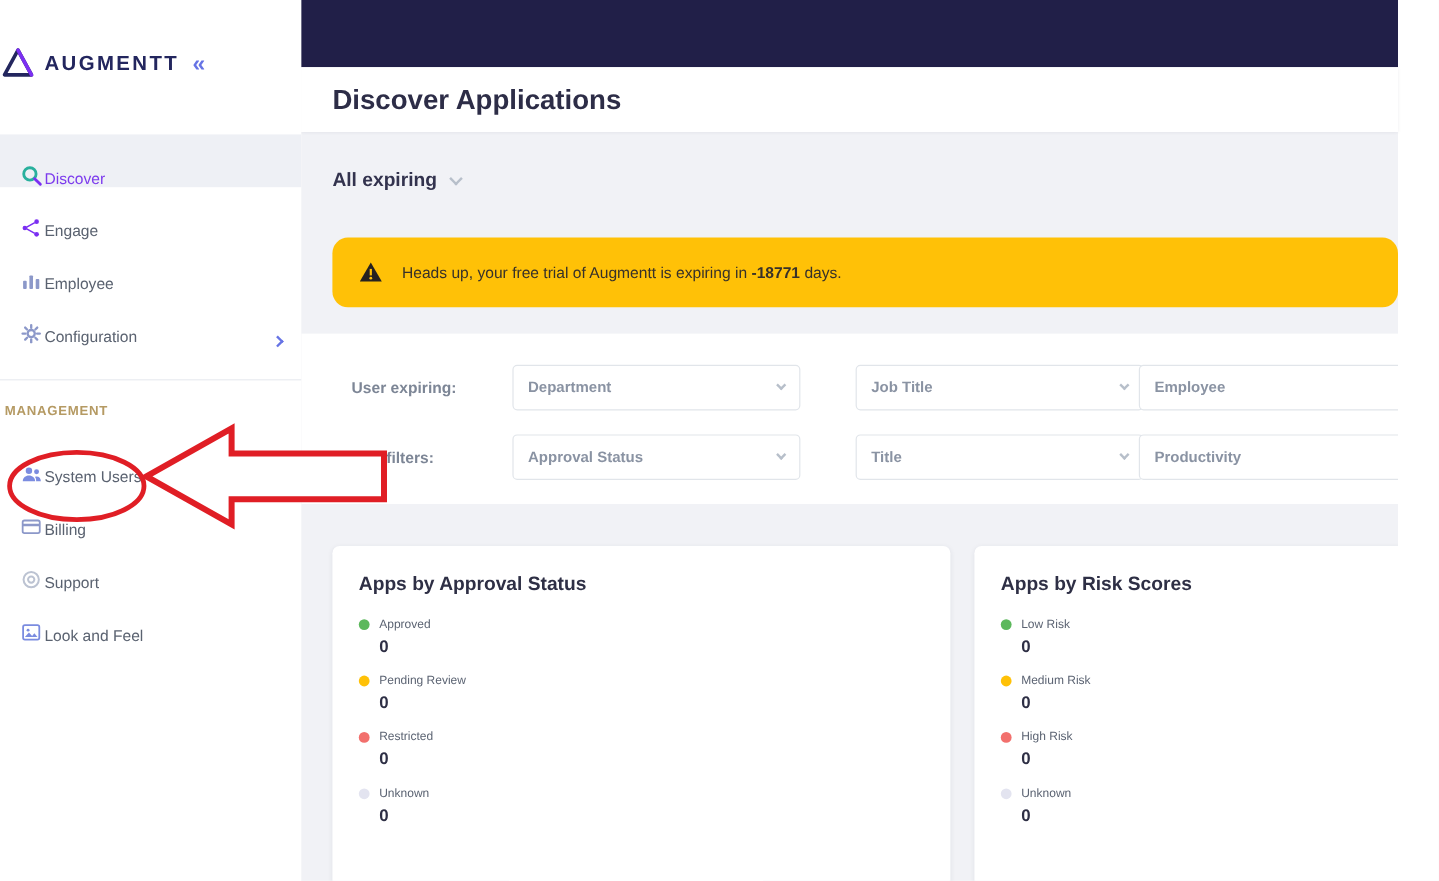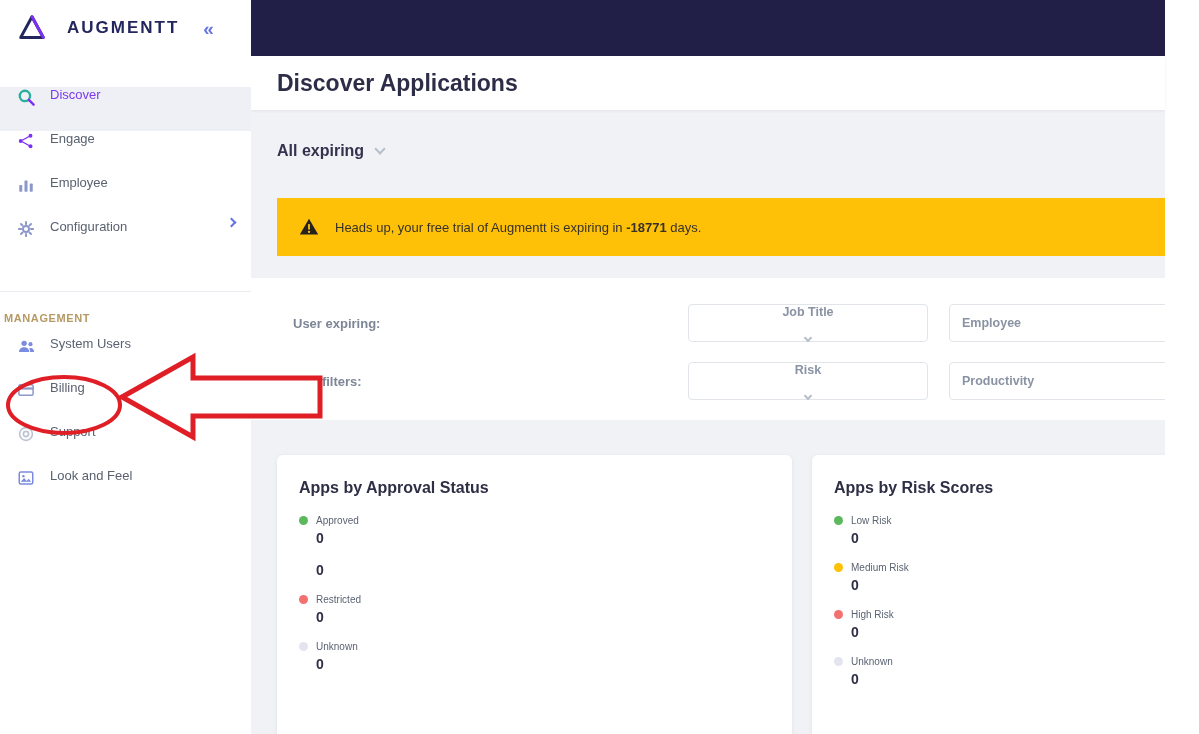--- a/index.html
+++ b/index.html
@@ -4,27 +4,27 @@
 <style>
   * { box-sizing: border-box; }
   html,body { margin:0; padding:0; }
   body {
     width:1199px; height:734px; position:relative; overflow:hidden;
     background:#ffffff; font-family:"Liberation Sans", sans-serif;
   }
 
   
   .sidebar { position:absolute; left:0; top:0; width:251px; height:734px; background:#fff; z-index:2; }
-  .sidebar-header { height:56px; display:flex; align-items:center; padding:0 17px; gap:20px; }
+  .sidebar-header { height:56px; display:flex; align-items:center; padding:0 0; gap:7px;margin-top:25px; }
   .logo-mark svg { display:block; }
   .logo-text { font-weight:bold; font-size:17px; letter-spacing:2px; color:#23265e; }
   .collapse { color:#6673e5; font-size:19px; font-weight:bold; margin-left:4px; cursor:pointer; line-height:1; }
 
   .nav { margin-top:31px; }
-  .nav-item { height:44px; display:flex; align-items:flex-start; padding:0 16px; gap:14px;
+  .nav-item { height:44px; display:flex; align-items:flex-end; padding:0 16px; gap:1px;
               font-size:13px; color:#5a6270; cursor:pointer; }
   .nav-item.active { background:#eef0f5; color:#7c3aed; }
   .icon { width:20px; height:20px; display:flex; align-items:center; justify-content:center; flex:0 0 20px; }
   .chev-right { width:7px; height:7px; border-right:2px solid #6673e5; border-bottom:2px solid #6673e5;
                 transform:rotate(-45deg); margin-left:auto; }
   .nav-divider { border-top:1px solid #e9ebf0; margin-top:28px; }
   .section-label { margin:20px 4px 10px; font-size:11px; letter-spacing:0.6px; color:#b59a63; font-weight:bold; }
   .mgmt-nav { margin-top:12px; }
 
   
@@ -36,35 +36,35 @@
 
   
   .content { position:absolute; left:251px; top:110px; width:914px; height:624px;
              background:#f1f2f6; overflow:hidden; }
 
   .company-row { position:absolute; top:32px; left:26px; display:flex; align-items:center; gap:12px; cursor:pointer; }
   .company-label { font-size:16px; font-weight:bold; color:#33334e; }
   .chev-down { width:8px; height:8px; border-right:2px solid #b7bfca; border-bottom:2px solid #b7bfca;
                transform:rotate(45deg); margin-top:-4px; }
 
-  .banner { position:absolute; top:88px; left:26px; width:888px; height:58px; border-radius:0;
+  .banner { position:absolute; top:88px; left:26px; width:888px; height:58px; border-radius:13px;
             display:flex; align-items:center; padding:0 22px; gap:16px; background:#ffc107; }
   .banner-text { font-size:13px; color:#37312a; }
   .banner-days { font-weight:bold; }
 
   .filters { position:absolute; top:168px; left:0; width:914px; height:142px; background:#fff; }
   .filter-row { position:absolute; left:0; width:100%; height:38px; }
   .filter-row.r1 { top:26px; } .filter-row.r2 { top:84px; }
   .filter-label { position:absolute; left:42px; top:50%; transform:translateY(-50%);
                   font-size:13px; font-weight:bold; color:#7d8696; }
   .dd { position:absolute; top:0; height:38px; width:240px; background:#fff; border:1px solid #e1e5ea;
         border-radius:4px; display:flex; align-items:center; justify-content:space-between;
         padding:0 12px; cursor:pointer; }
   .dd-label { font-size:12.5px; font-weight:bold; color:#8a93a3; }
-  .dd.p1 { left:176px; } .dd.p2 { left:437px;flex-direction:column; } .dd.p3 { left:698px; }
+  .dd.p1 { left:176px; } .dd.p2 { left:462px; } .dd.p3 { left:698px; }
   .dd .chev-down { width:6px; height:6px; }
 
   .card { position:absolute; top:325px; height:285px; background:#fff; border-radius:6px;
           box-shadow:0 1px 4px rgba(40,45,80,0.08); padding:24px 22px;margin-top:20px; }
   .card.c1 { left:26px; width:515px; }
   .card.c2 { left:561px; width:515px; }
   .card-title { font-size:16px; font-weight:bold; color:#2e2f45; margin:0 0 18px; }
   .legend-item { margin-bottom:16px; }
   .legend-top { display:flex; align-items:center; gap:8px; font-size:10px; color:#5b6372; }
   .dot { width:9px; height:9px; border-radius:50%; flex:0 0 9px; }
@@ -206,52 +206,64 @@
         <rect x="10.9" y="7.5" width="2.2" height="6.5" fill="#ffc107"></rect>
         <circle cx="12" cy="16.8" r="1.4" fill="#ffc107"></circle>
       </svg>
     </span>
     <span class="banner-text"><span>Heads up, your free trial of Augmentt is expiring in </span><span class="banner-days">-18771</span><span> days.</span></span>
   </div>
 
   <div class="filters">
     <div class="filter-row r1">
       <span class="filter-label">User expiring:</span>
+      <div class="dd p1">
+        <span class="dd-label">Department</span>
+        <span class="chev-down"></span>
+      </div>
       <div class="dd p2">
         <span class="dd-label">Job Title</span>
         <span class="chev-down"></span>
       </div>
       <div class="dd p3">
         <span class="dd-label">Employee</span>
 
       </div>
     </div>
     <div class="filter-row r2">
       <span class="filter-label">App filters:</span>
+      <div class="dd p1">
+        <span class="dd-label">Approval Status</span>
+        <span class="chev-down"></span>
+      </div>
       <div class="dd p2">
-        <span class="dd-label">Risk</span>
+        <span class="dd-label">Title</span>
         <span class="chev-down"></span>
       </div>
       <div class="dd p3">
         <span class="dd-label">Productivity</span>
 
       </div>
     </div>
   </div>
 
   <section class="card c1">
     <h2 class="card-title">Apps by Approval Status</h2>
     <div class="legend-item">
       <div class="legend-top">
           <span class="dot" style="background-color: rgb(92, 184, 92);"></span>
           <span>Approved</span>
         </div>
       <div class="legend-value">0</div>
     </div>
     <div class="legend-item">
+      <div class="legend-top">
+          <span class="dot" style="background-color: rgb(255, 193, 7);"></span>
+          <span>Pending Review</span>
+        </div>
       <div class="legend-value">0</div>
     </div>
     <div class="legend-item">
       <div class="legend-top">
           <span class="dot" style="background-color: rgb(242, 112, 109);"></span>
           <span>Restricted</span>
         </div>
       <div class="legend-value">0</div>
     </div>
     <div class="legend-item">

